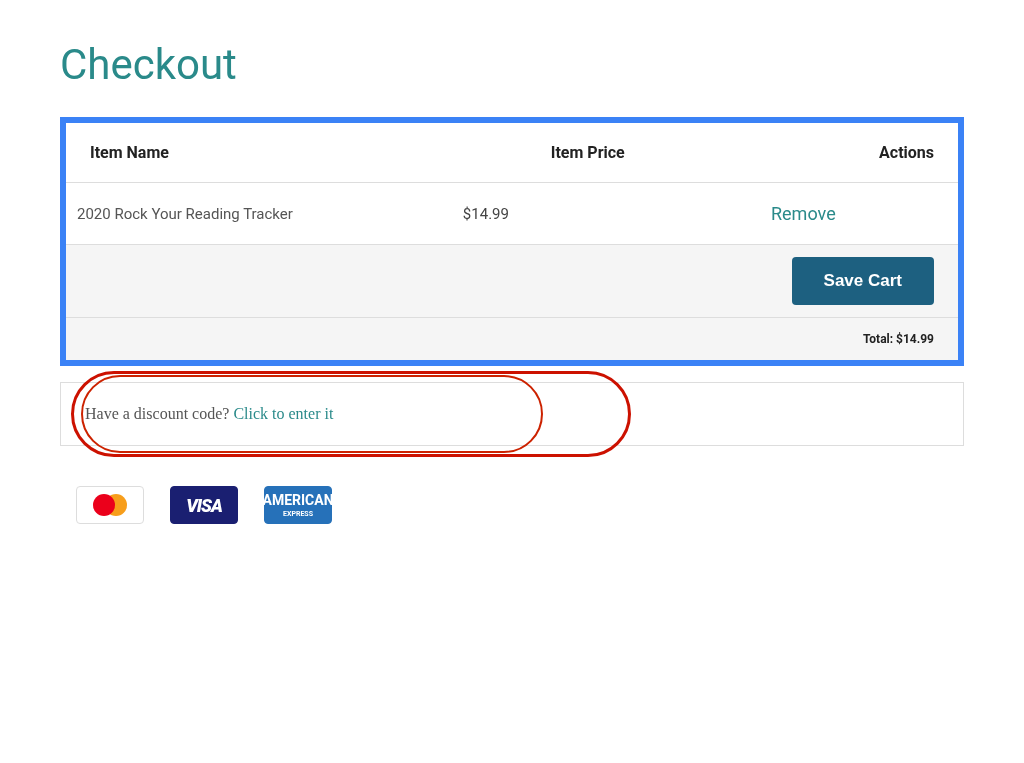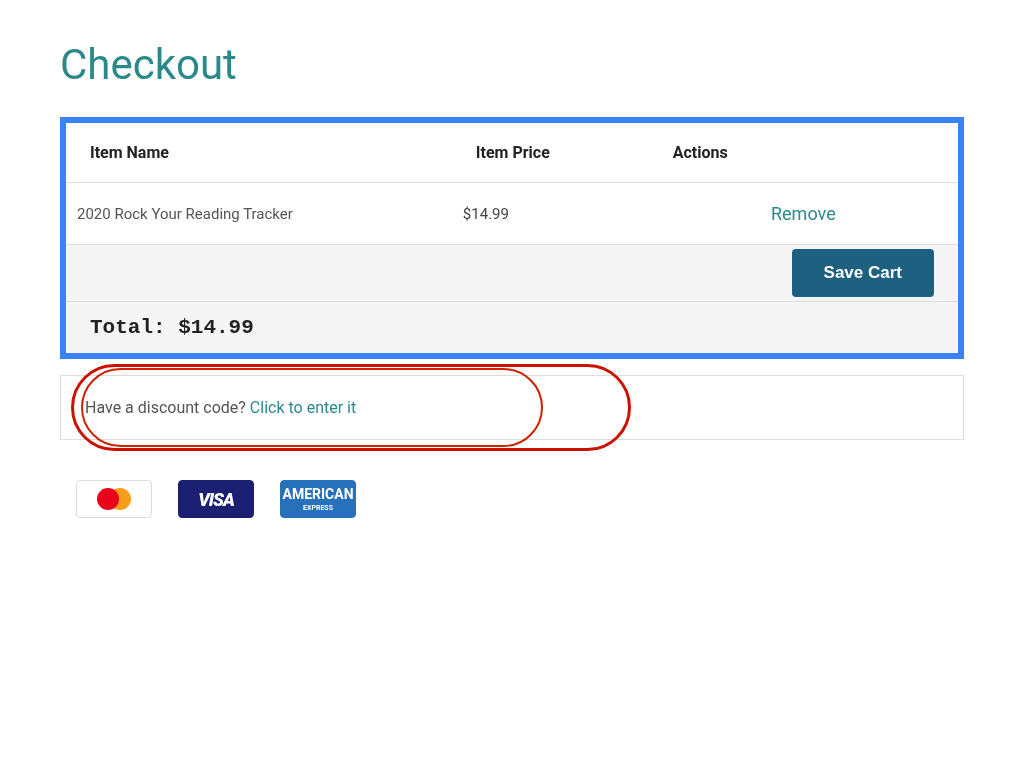--- a/index.html
+++ b/index.html
@@ -34,21 +34,21 @@
       padding: 20px 24px;
       font-weight: 700;
       font-size: 16px;
       color: #222;
       border-bottom: 1px solid #ddd;
       background: #fff;
     }
 
     .cart-table th.col-price,
     .cart-table th.col-actions {
-      text-align: left;
+      text-align: right;
     }
 
     .cart-table td {
       padding: 20px 11px;
       font-size: 15px;
       color: #555;
       border-bottom: 1px solid #ddd;
     }
 
     .cart-table td.col-price {
@@ -62,21 +62,21 @@
 
     .remove-link {
       color: #2a8a8a;
       text-decoration: none;
       font-size: 18px;
       cursor: pointer;
     }
 
     .save-cart-row td {
       background: #f5f5f5;
-      padding: 4px 24px;
+      padding: 12px 24px;
       border-bottom: 1px solid #ddd;
     }
 
     .save-cart-btn {
       background: #1d6080;
       color: #fff;
       border: none;
       padding: 14px 32px;
       font-size: 17px;
       font-weight: 600;
@@ -86,20 +86,21 @@
     }
 
     .discount-box {
       border: 1px solid #ddd;
       padding: 22px 24px;
       margin-bottom: 40px;
       font-size: 16px;
       color: #555;
       position: relative;
       background: #fff;
+      font-family: Liberation Serif, serif;
     }
 
     .discount-box::before {
       content: '';
       position: absolute;
       top: -8px;
       left: 20px;
       right: 420px;
       bottom: -8px;
       border: 2.5px solid #cc2200;
@@ -114,21 +115,21 @@
     }
 
     .payment-icons {
       display: flex;
       gap: 10px;
       align-items: center;
       margin-top: 20px;
     }
 
     .payment-icon {
-      width: 76px;
+      width: 68px;
       height: 38px;
       border-radius: 4px;
       display: flex;
       align-items: center;
       justify-content: center;
       font-size: 9px;
       font-weight: 700;
       margin-left: 16px;
     }
 
@@ -219,21 +220,21 @@
         <a class="remove-link">Remove</a>
       </td>
     </tr>
     <tr class="save-cart-row">
       <td colspan="2"></td>
       <td>
         <button class="save-cart-btn">Save Cart</button>
       </td>
     </tr>
     <tr>
-      <td class="total-row" colspan="3" style="background:#f5f5f5; padding:14px 24px; text-align:left; font-weight:700; font-size:21px; color:#222;font-family:Liberation Mono, monospace;">Total: $14.99</td>
+      <td class="total-row" colspan="3" style="background:#f5f5f5; padding:14px 24px; text-align:right; font-weight:700; font-size:12px; color:#222;">Total: $14.99</td>
     </tr>
   </tbody>
 </table>
 
 <div class="discount-box" style="position:relative;">
   <div class="discount-oval"></div>
   <span>Have a discount code?</span>
   <a class="discount-link"> <span>Click to enter it</span></a>
 </div>
 

